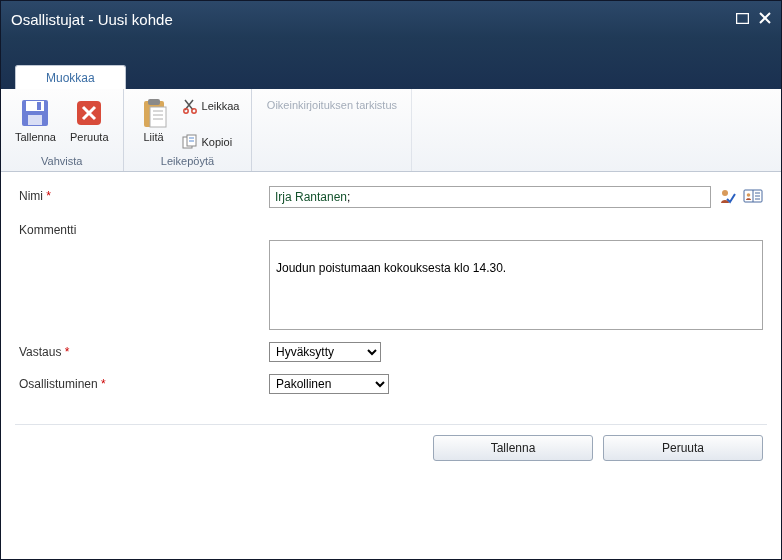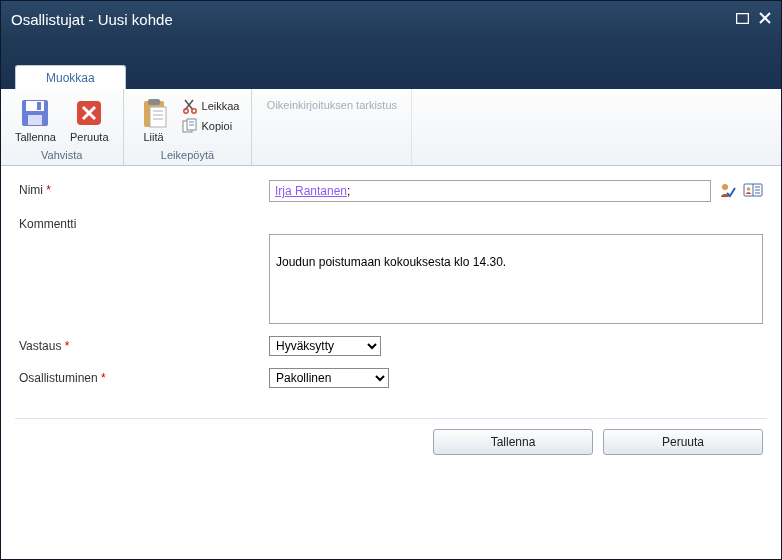--- a/index.html
+++ b/index.html
@@ -10,32 +10,32 @@
   .titlebar-controls span { cursor: pointer; font-size: 14px; }
   .header-area { background: linear-gradient(#203a57, #1a3050); padding-top: 28px; }
   .tabrow { display: flex; padding-left: 14px; }
   .tab { background: #fff; color: #3b6ea5; padding: 5px 30px 4px; border-top-left-radius: 3px; border-top-right-radius: 3px; font-size: 12px; border: 1px solid #c0c8d4; border-bottom: none; }
   .ribbon { background: linear-gradient(#fdfdfd, #f0f3f7); border-bottom: 1px solid #c0c8d4; display: flex; }
   .ribbon-group { border-right: 1px solid #d0d6e0; padding: 6px 10px 2px; display: flex; flex-direction: column; align-items: center; }
   .ribbon-group-body { display: flex; align-items: flex-start; gap: 6px; flex: 1; }
   .ribbon-btn-large { display: flex; flex-direction: column; align-items: center; gap: 2px; padding: 2px 4px; cursor: pointer; }
   .ribbon-btn-large .icon-box { width: 32px; height: 32px; display:flex; align-items:center; justify-content:center; }
   .ribbon-btn-large span.lbl { font-size: 11px; color: #2a2a2a; text-align:center; line-height:1.1; }
-  .ribbon-small-col { display:flex; flex-direction:column; gap:2px; padding-top:2px; }
+  .ribbon-small-col { display:flex; flex-direction:column; gap:18px; padding-top:2px; }
   .ribbon-btn-small { display:flex; align-items:center; gap:4px; padding:1px 2px; cursor:pointer; font-size:11px; color:#2a2a2a;}
   .ribbon-btn-small .icon-box { width:16px; height:16px; display:flex; align-items:center; justify-content:center;}
   .ribbon-group-label { font-size: 11px; color: #5b6b82; text-align: center; padding: 4px 0 2px; }
   .disabled { opacity: 0.55; }
   .form-area { padding: 14px 18px; }
   .form-row { display: flex; align-items: flex-start; margin-bottom: 12px; }
   .form-label { width: 250px; color: #333; padding-top: 3px; }
   .req { color: #c00; }
   .form-field { flex: 1; display:flex; align-items:flex-start; gap:6px; }
   .people-input { flex:1; border:1px solid #a6a6a6; background:#fff; padding:3px 5px; height:22px; display:flex; align-items:center; }
-  .people-input .resolved { text-decoration: underline; color:#8b5cf6; }
+  .people-input .resolved { color:#14532d; }
   .icon-btn { width:20px; height:20px; display:flex; align-items:center; justify-content:center; cursor:pointer; }
   textarea.comment { flex:1; border:1px solid #a6a6a6; height:90px; padding:20px 6px; font-family:inherit; font-size:12px; resize:none; overflow-y:scroll;margin-top:20px; }
   select.sel { border:1px solid #888; background:#fff; padding:1px 2px; font-size:12px; height:20px; }
   .button-row { display:flex; justify-content:flex-end; gap:10px; padding: 10px 18px 0; }
   .btn { width:160px; height:26px; background:linear-gradient(#fdfdfd,#e3e8ef); border:1px solid #9aa7b8; border-radius:3px; cursor:pointer; font-size:12px; color:#222; }
   .divider { border-top:1px solid #e0e4ea; margin: 4px 14px 0; }
 </style>
 </head>
 <body>
 

